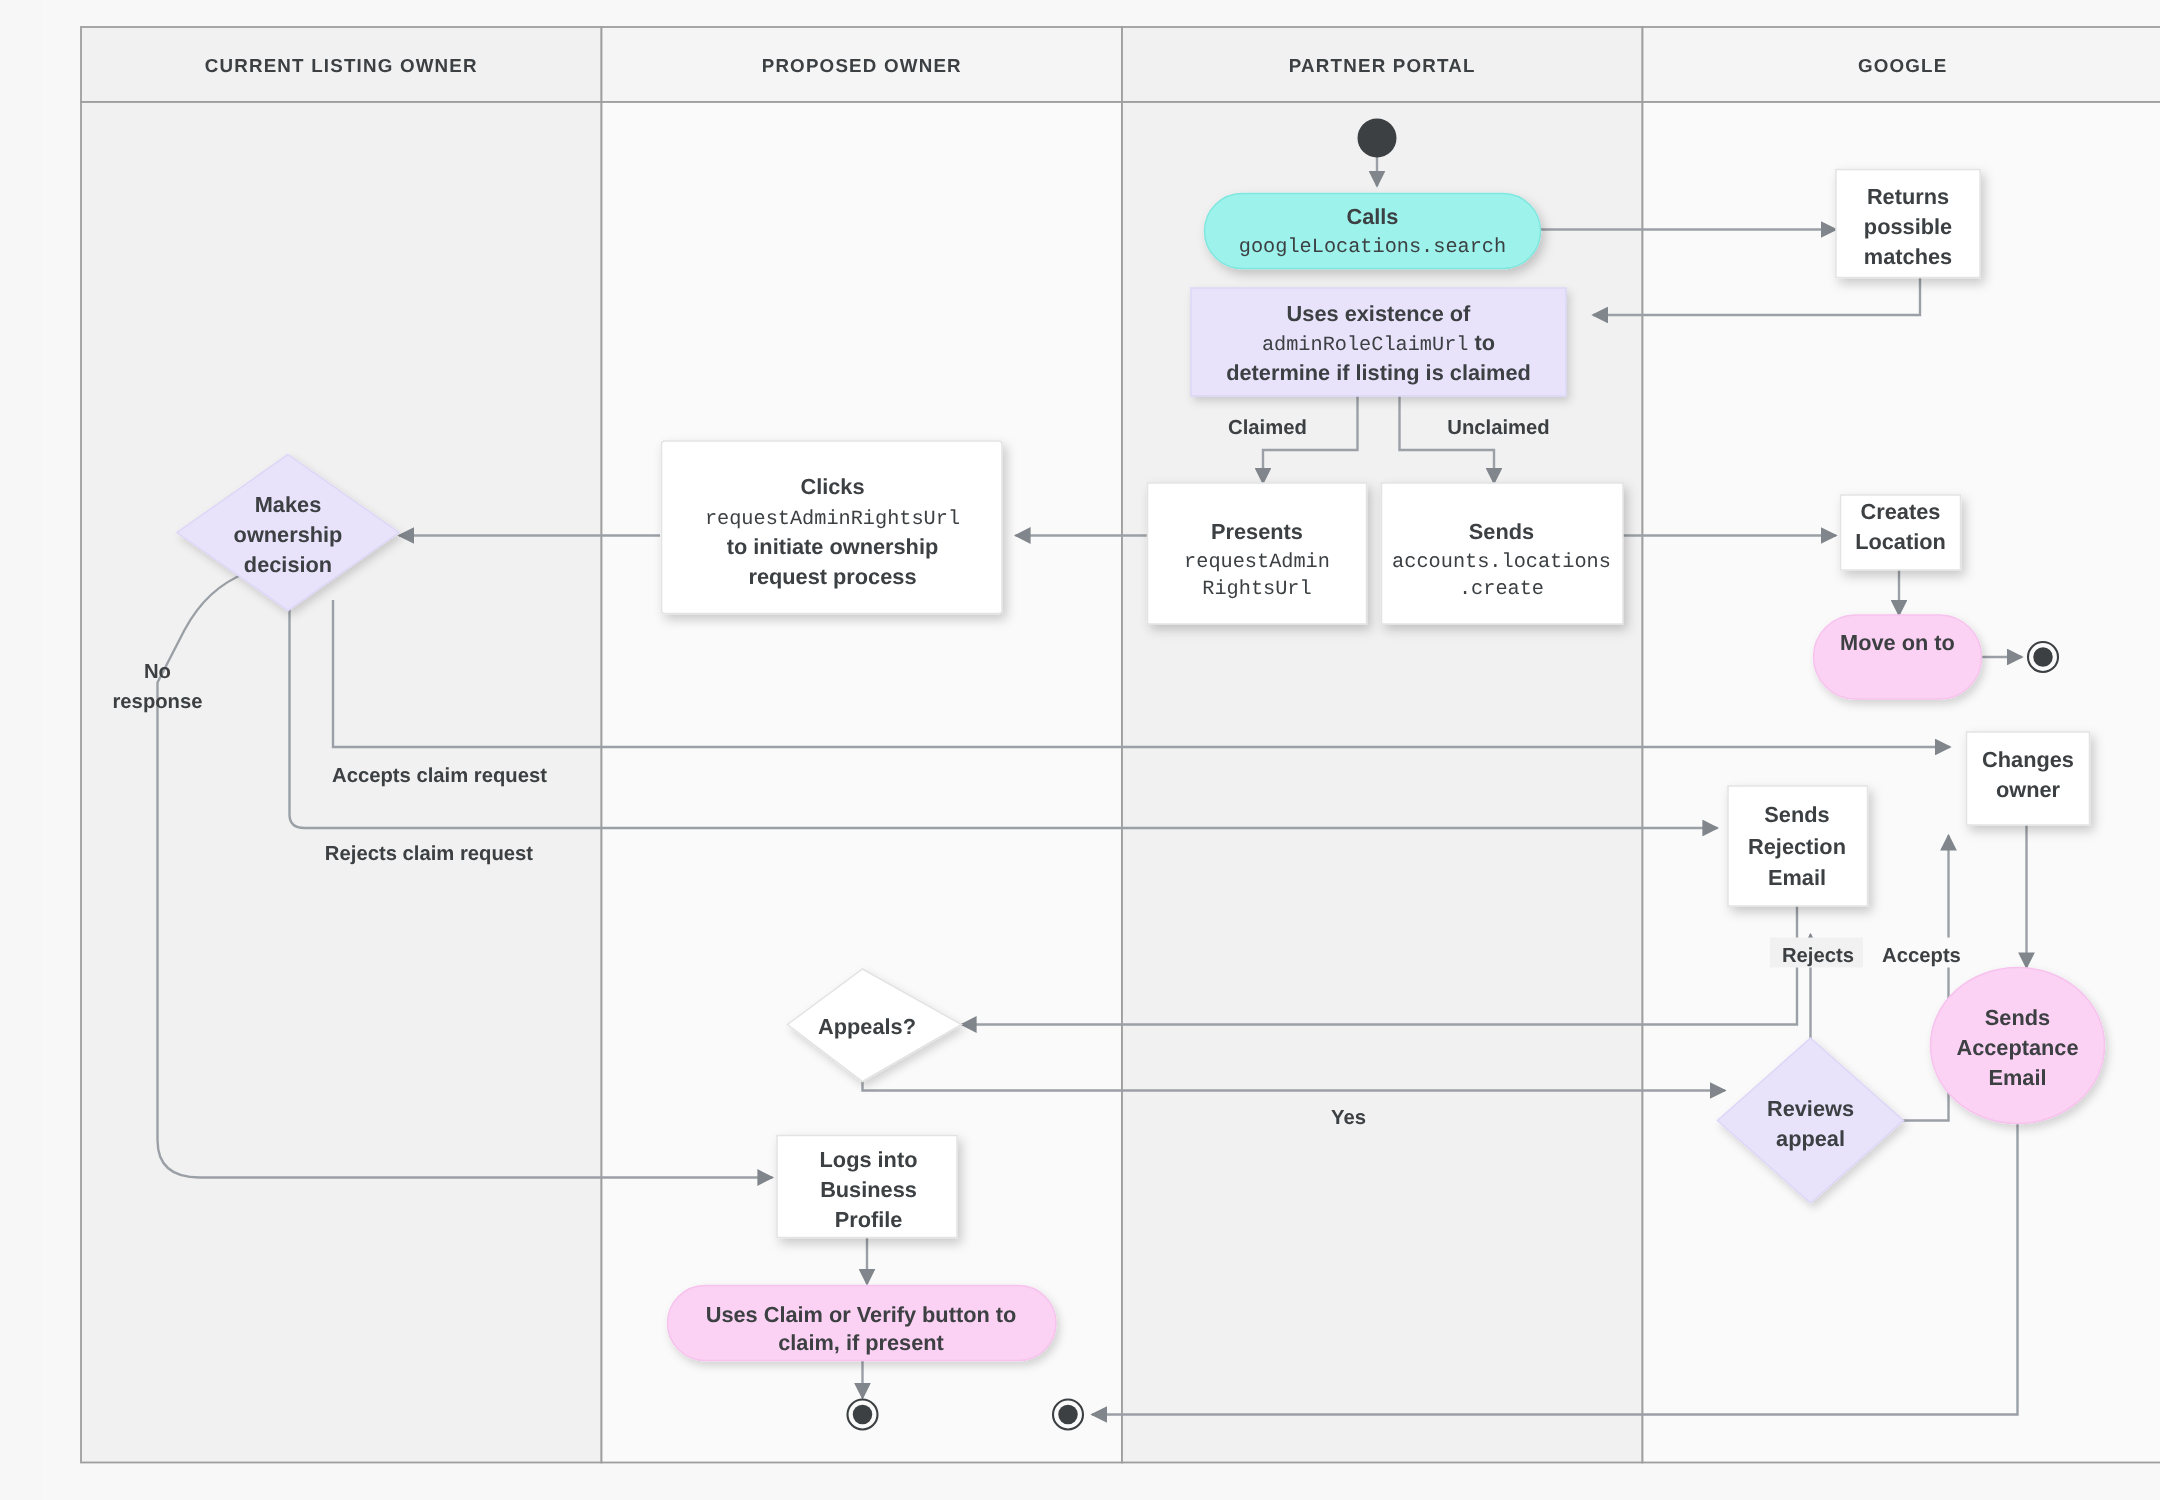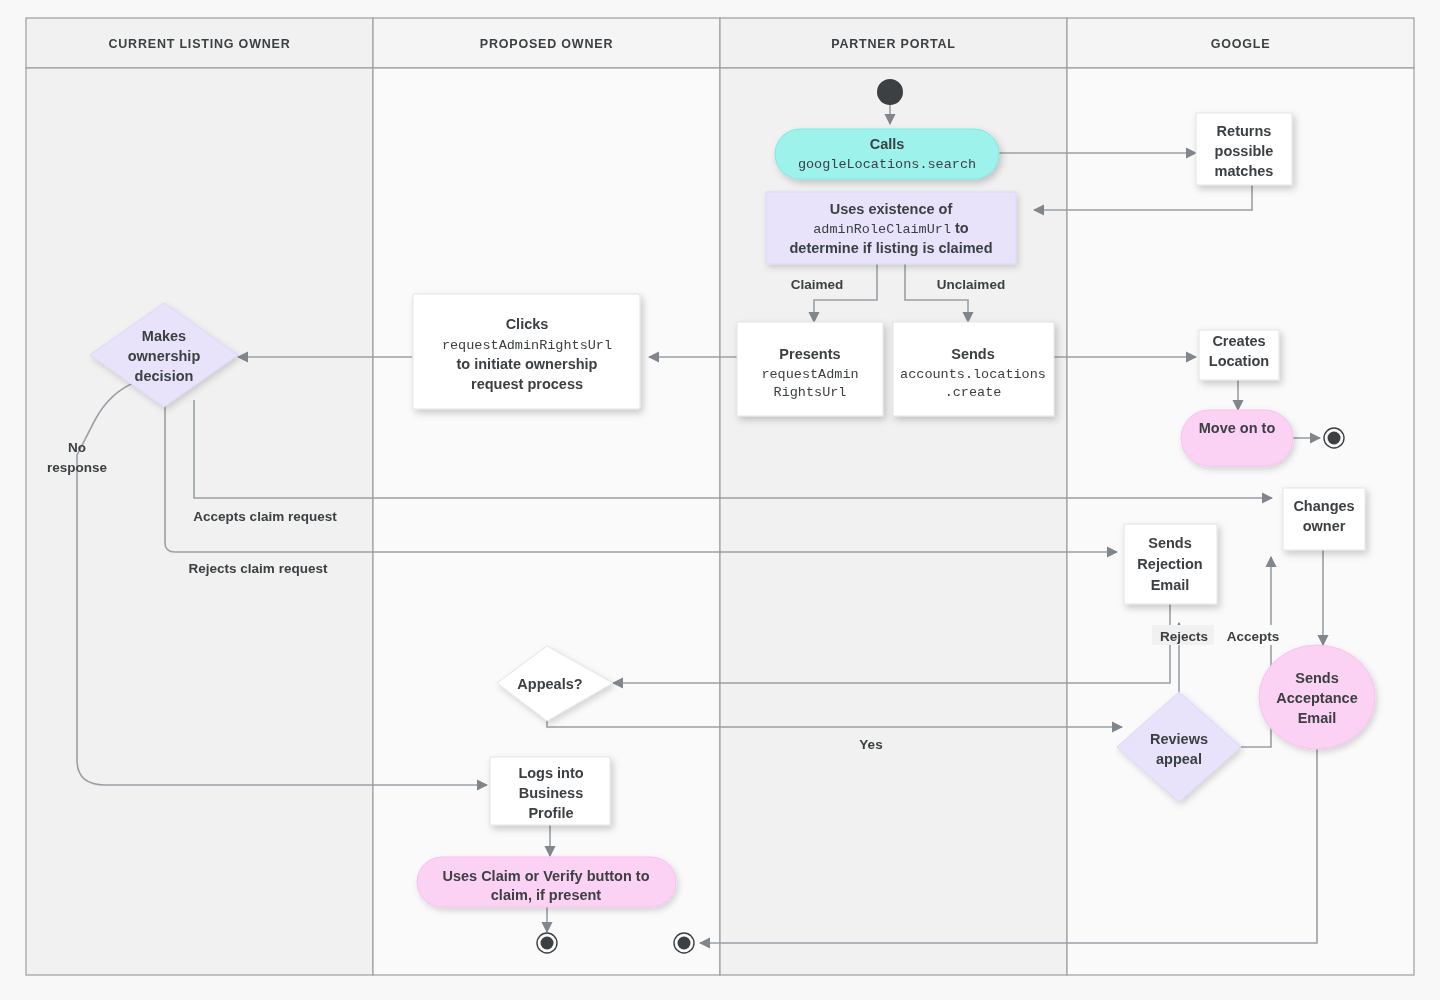--- a/index.html
+++ b/index.html
@@ -1,17 +1,17 @@
 <!DOCTYPE html>
 <html><head>
 <meta charset="utf-8">
 <style>
   html,body{margin:0;padding:0;background:#f7f7f7;}
   body{width:1440px;height:1000px;font-family:"Liberation Sans",sans-serif;overflow:hidden;}
-  #stage{position:relative;width:1143px;height:1000px;background:#f8f8f8;}
+  #stage{position:relative;width:1143px;height:1000px;background:#f8f8f8;margin-left:28px;}
   svg{display:block;}
   .lane-hdr-txt{font-family:"Liberation Sans",sans-serif;font-size:12.5px;font-weight:700;letter-spacing:.8px;fill:#3c4043;}
   .node-txt{font-family:"Liberation Sans",sans-serif;font-size:14.5px;font-weight:700;fill:#3c4043;}
   .mono-txt{font-family:"Liberation Mono",monospace;font-size:13.5px;font-weight:400;fill:#3c4043;}
   .edge-lbl{font-family:"Liberation Sans",sans-serif;font-size:13.5px;font-weight:700;fill:#3c4043;}
   .flow{fill:none;stroke:#9aa0a6;stroke-width:1.6;}
   .nodebox{stroke:#e3e3e3;stroke-width:1;}
 </style>
 </head>
 <body>

